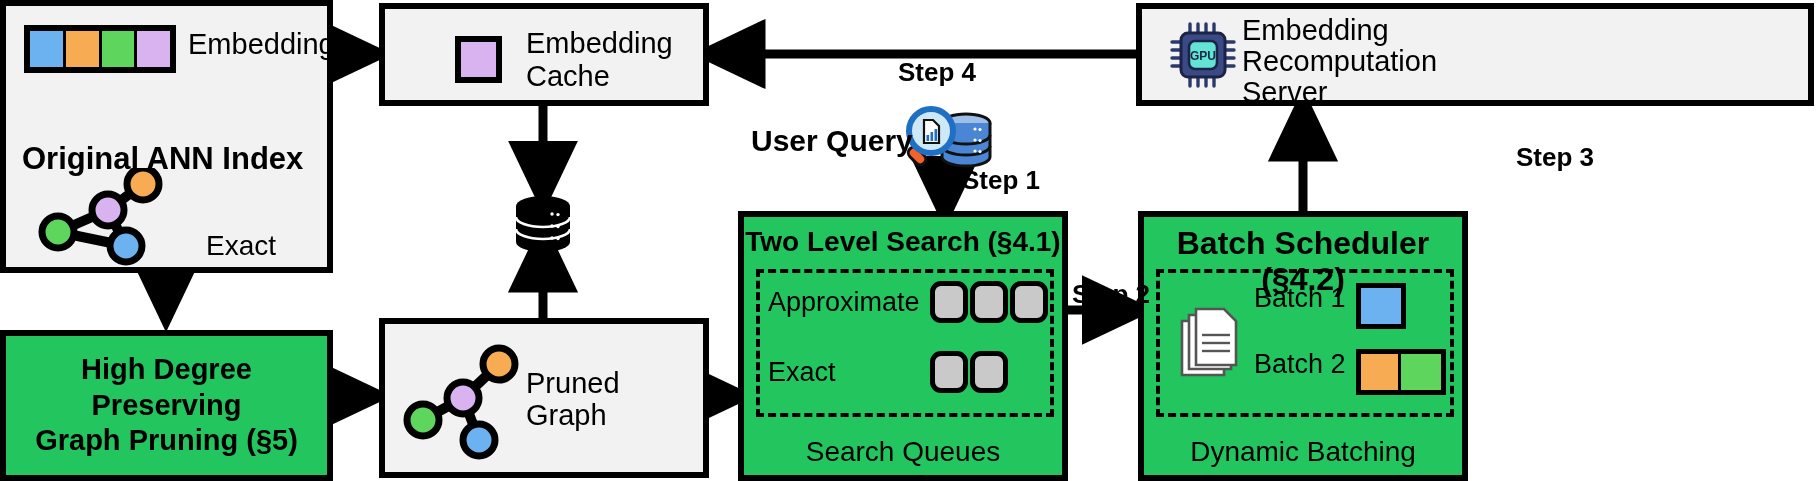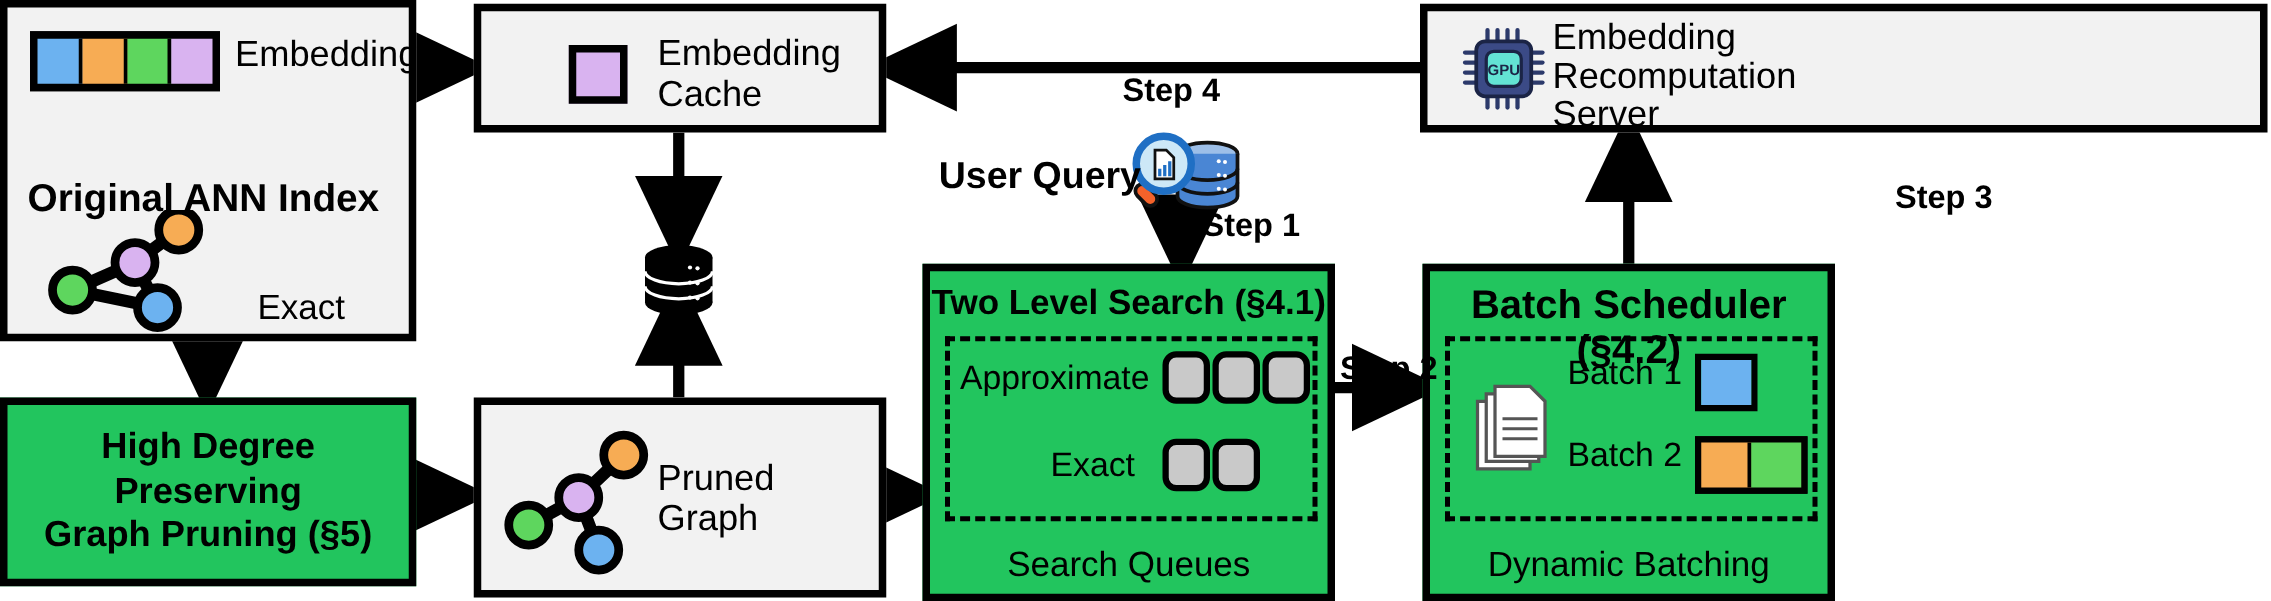--- a/index.html
+++ b/index.html
@@ -34,21 +34,21 @@
     display: flex;
   }
   #embed-strip .cell { flex: 1; border-right: 3px solid #000; }
   #embed-strip .cell:last-child { border-right: none; }
   #embed-label { position: absolute; left: 182px; top: 22px; font-size: 29px; }
   #ann-title { position: absolute; left: 16px; top: 112px; font-size: 31px; font-weight: bold; margin-top: 24px; }
   #graph-label-1 { position: absolute; left: 200px; top: 224px; font-size: 28px; }
   .graphsvg { position: absolute; }
 
   
-  #hdp { left: 0px; top: 318px; width: 333px; height: 151px; }
+  #hdp { left: 0px; top: 330px; width: 333px; height: 151px; }
   #hdp-text {
     width: 100%; text-align: center; font-size: 29px; font-weight: bold;
     line-height: 1.22;
   }
 
   
   #emb-cache { left: 379px; top: 3px; width: 330px; height: 103px; }
   #cache-sq {
     position: absolute; left: 70px; top: 27px; width: 47px; height: 47px;
     border: 6px solid #000; background: #d9b3f0;
@@ -71,21 +71,21 @@
   
   #tls { left: 738px; top: 211px; width: 330px; height: 270px; display: block; }
   #tls-title { position: absolute; top: 9px; width: 100%; text-align: center; font-size: 28px; font-weight: bold; }
   #tls-dash {
     position: absolute; left: 12px; top: 52px; width: 298px; height: 148px;
     border: 4px dashed #000;
   }
   .queue-row { position: absolute; display: flex; align-items: center; }
   #row-approx { left: 8px; top: 8px; }
   #row-exact  { left: 8px; top: 78px; }
-  .queue-name { font-size: 27px; width: 162px; text-align: right; padding-right: 22px; }
+  .queue-name { font-size: 27px; width: 162px; padding-right: 22px; }
   .qbox {
     width: 38px; height: 42px; border: 5px solid #000; border-radius: 11px;
     background: #c9c9c9; margin-right: 2px;
   }
   #tls-foot { position: absolute; bottom: 8px; width: 100%; text-align: center; font-size: 28px; }
 
   
   #bsched { left: 1138px; top: 211px; width: 330px; height: 270px; display: block; }
   #bs-title { position: absolute; top: 9px; width: 100%; text-align: center; font-size: 32px; font-weight: bold; }
   #bs-dash {

